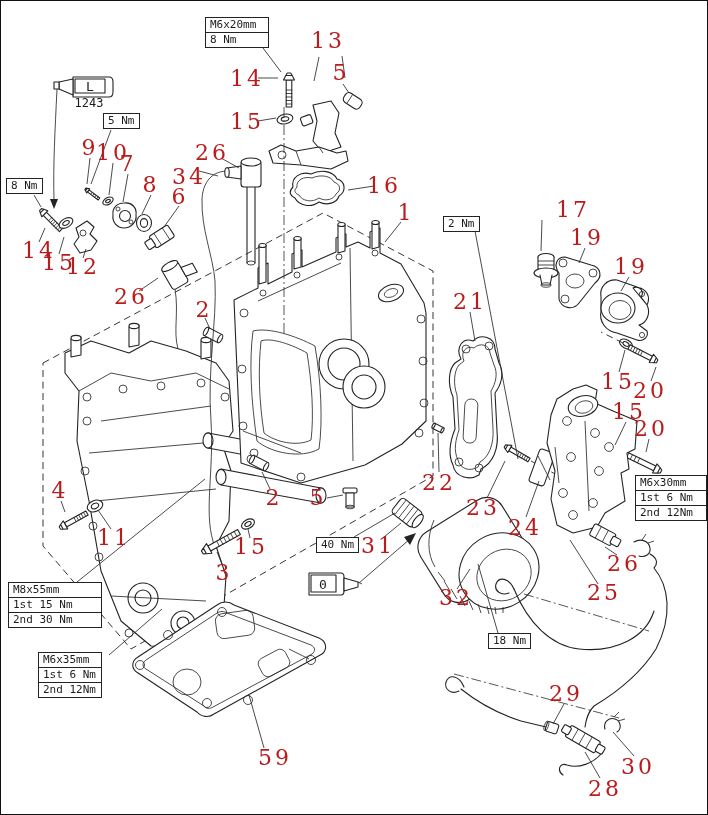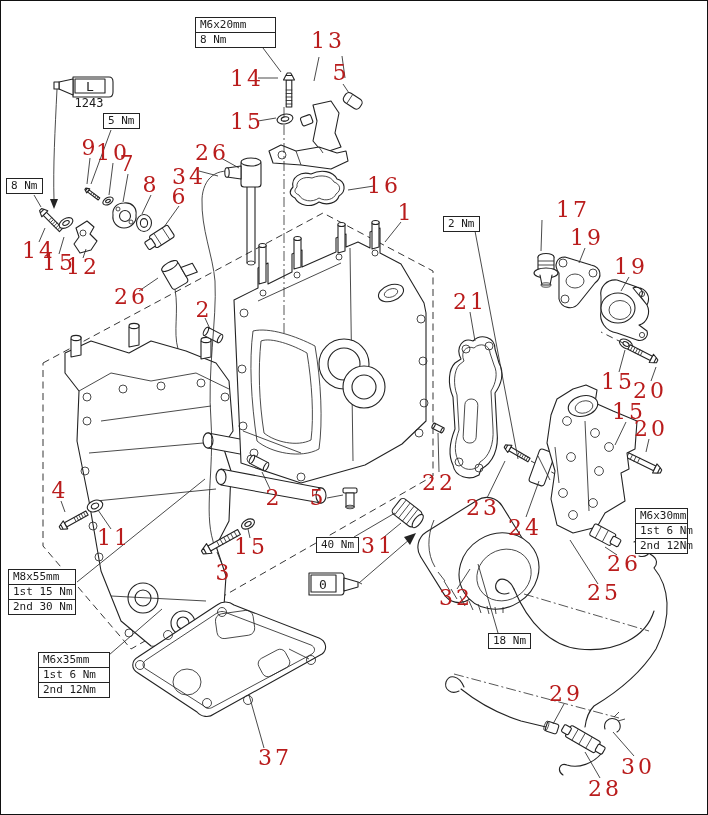--- a/index.html
+++ b/index.html
@@ -499,56 +499,56 @@
 <div class="callout" style="left:623px;top:563px">26</div>
 <div class="callout" style="left:603px;top:592px">25</div>
 <div class="callout" style="left:273px;top:497px">2</div>
 <div class="callout" style="left:317px;top:497px">5</div>
 <div class="callout" style="left:59px;top:490px">4</div>
 <div class="callout" style="left:113px;top:537px">11</div>
 <div class="callout" style="left:223px;top:572px">3</div>
 <div class="callout" style="left:250px;top:546px">15</div>
 <div class="callout" style="left:377px;top:545px">31</div>
 <div class="callout" style="left:455px;top:597px">32</div>
-<div class="callout" style="left:274px;top:757px">37</div>
+<div class="callout" style="left:274px;top:757px">59</div>
 <div class="callout" style="left:565px;top:693px">29</div>
 <div class="callout" style="left:637px;top:766px">30</div>
 <div class="callout" style="left:604px;top:788px">28</div>
 <div class="callout" style="left:383px;top:185px">16</div>
 
-<div class="spec-box" style="left:194px;top:16px;width:81px">
+<div class="spec-box" style="left:204px;top:16px;width:64px">
   <div class="spec-row">M6x20mm</div>
   <div class="spec-row">8 Nm</div>
 </div>
 <div class="spec-box" style="left:102px;top:112px">
   <div class="spec-row">5 Nm</div>
 </div>
 <div class="spec-box" style="left:5px;top:177px">
   <div class="spec-row">8 Nm</div>
 </div>
 <div class="spec-box" style="left:442px;top:215px">
   <div class="spec-row">2 Nm</div>
 </div>
-<div class="spec-box" style="left:634px;top:507px;width:53px">
+<div class="spec-box" style="left:634px;top:474px;width:72px">
   <div class="spec-row">M6x30mm</div>
   <div class="spec-row">1st 6 Nm</div>
   <div class="spec-row">2nd 12Nm</div>
 </div>
-<div class="spec-box" style="left:7px;top:568px;width:68px">
+<div class="spec-box" style="left:7px;top:581px;width:94px">
   <div class="spec-row">M8x55mm</div>
   <div class="spec-row">1st 15 Nm</div>
   <div class="spec-row">2nd 30 Nm</div>
 </div>
 <div class="spec-box" style="left:315px;top:536px">
   <div class="spec-row">40 Nm</div>
 </div>
 <div class="spec-box" style="left:487px;top:632px">
   <div class="spec-row">18 Nm</div>
 </div>
-<div class="spec-box" style="left:37px;top:651px;width:72px">
+<div class="spec-box" style="left:37px;top:651px;width:64px">
   <div class="spec-row">M6x35mm</div>
   <div class="spec-row">1st 6 Nm</div>
   <div class="spec-row">2nd 12Nm</div>
 </div>
 
 <div class="sym" style="left:89px;top:85px;font-size:13px">L</div>
 <div class="sym" style="left:88px;top:102px;font-size:12px">1243</div>
 <div class="sym" style="left:322px;top:583px;font-size:13px">0</div>
 
 </div>

